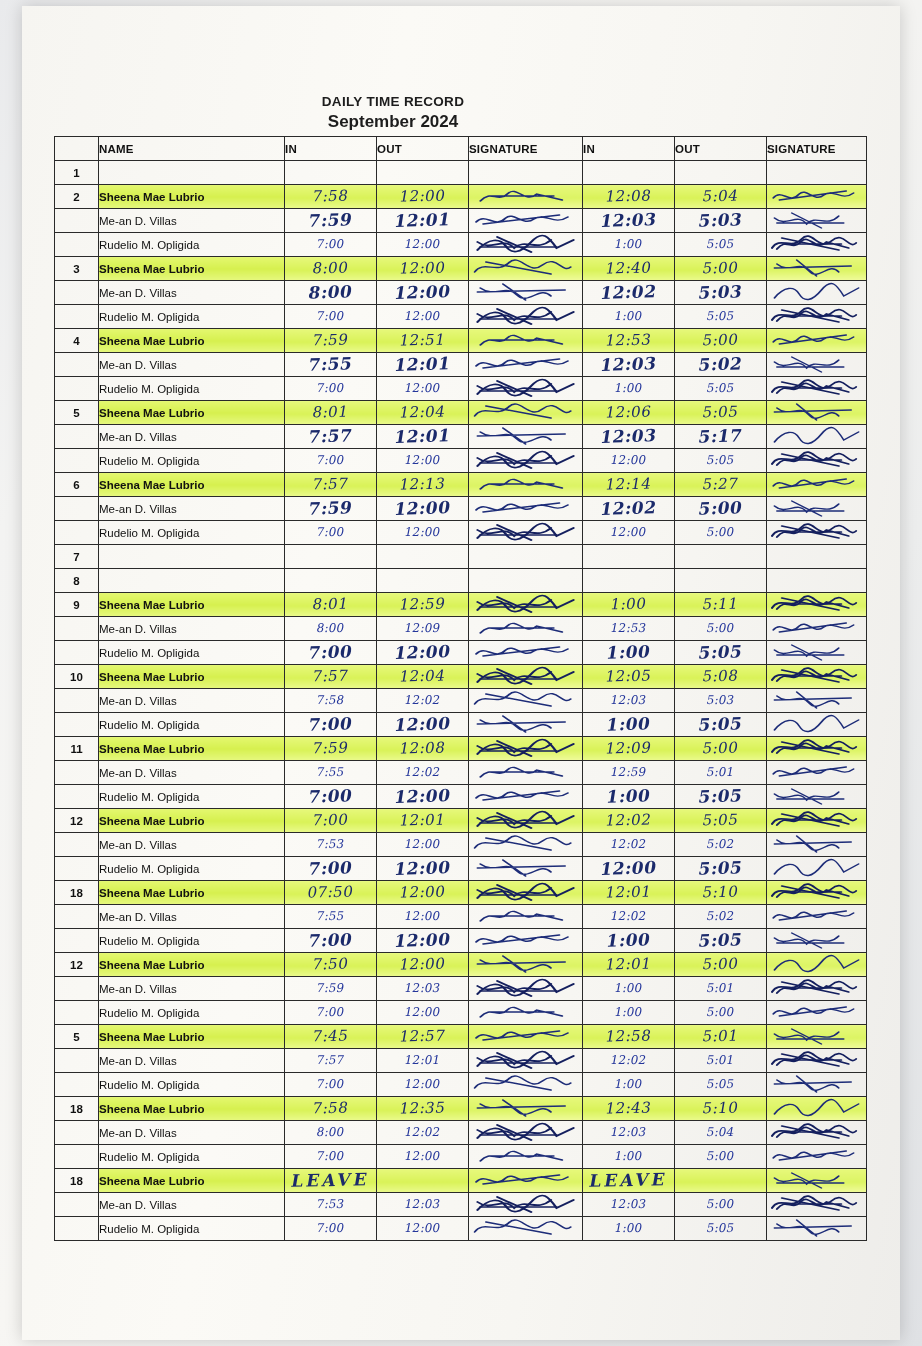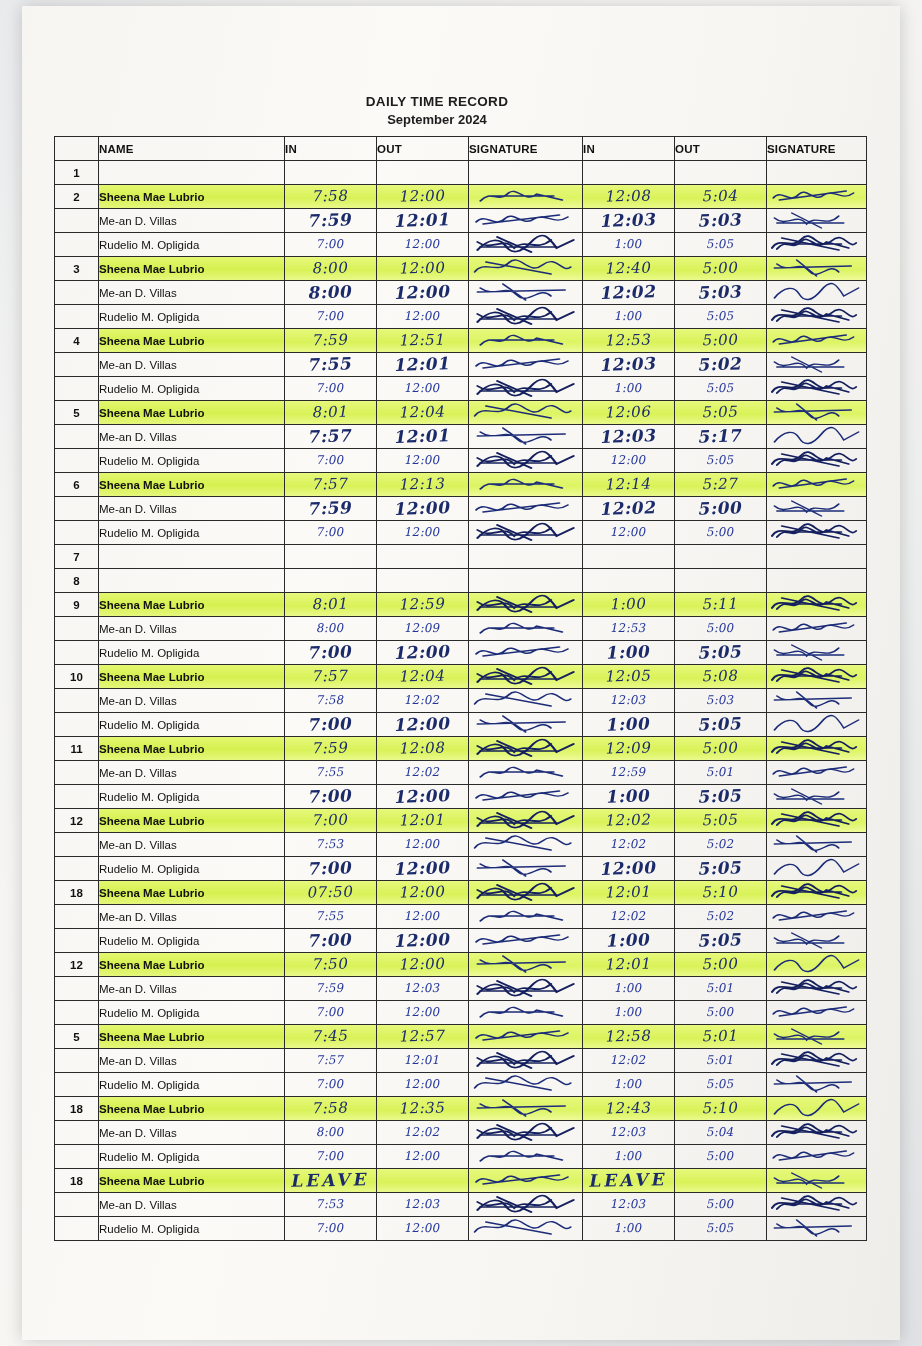--- a/index.html
+++ b/index.html
@@ -25,30 +25,29 @@
     left: 22px; top: 6px;
     width: 878px; height: 1334px;
     background: linear-gradient(100deg,#f6f5f1 0%, #fbfaf6 35%, #f7f6f2 65%, #eeedea 100%);
     box-shadow: 0 0 16px rgba(0,0,0,0.18);
   }
   .doc-header {
     position: absolute;
     left: 0; top: 88px;
     width: 742px;
     text-align: center;
-    margin-left: 44px;
   }
   .doc-title {
     font-size: 13.5px;
     font-weight: bold;
     letter-spacing: 0.3px;
     color: #1d1d1d;
   }
   .doc-sub {
-    font-size: 13px;
+    font-size: 17px;
     font-weight: bold;
     margin-top: 3px;
     color: #1d1d1d;
   }
   table.dtr {
     position: absolute;
     left: 32px;
     top: 130px;
     width: 812px;
     border-collapse: collapse;

